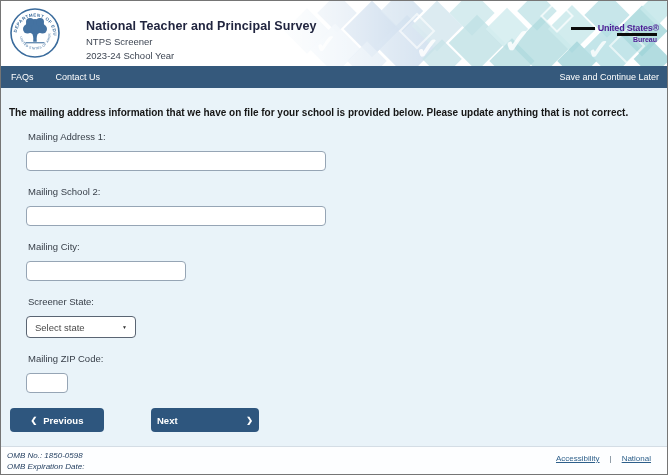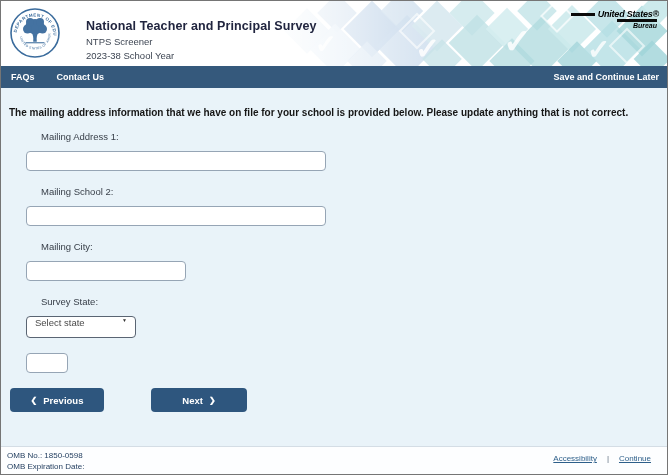--- a/index.html
+++ b/index.html
@@ -7,56 +7,56 @@
     width:668px;height:475px;box-sizing:border-box;border:1px solid #757575;
     font-family:"Liberation Sans",sans-serif;position:relative;background:#fff;overflow:hidden;
   }
   
   .header{position:relative;height:65px;background:#fff;overflow:hidden;}
   .header-pattern{position:absolute;top:0;right:0;width:400px;height:65px;}
   .seal{position:absolute;left:9px;top:7px;width:50px;height:50px;}
   .header-titles{position:absolute;left:85px;top:18px;}
   .header-title{font-size:12.5px;font-weight:bold;color:#21253F;letter-spacing:.1px;margin:0;}
   .header-sub{font-size:9.5px;color:#3E4653;margin-top:3px;}
-  .census-logo{position:absolute;right:8px;top:8px;width:88px;color:#000000;font-style:italic;}
+  .census-logo{position:absolute;right:8px;top:22px;width:88px;color:#4c1d95;}
   .census-top{display:flex;align-items:center;}
   .census-top .bar{flex:1;height:3px;background:#0b0b0b;margin-right:3px;}
   .census-us{font-size:9px;font-weight:bold;letter-spacing:-.2px;white-space:nowrap;}
   .census-main{font-size:22px;font-weight:bold;line-height:.85;letter-spacing:-1px;display:flex;align-items:flex-start;}
   .census-reg{font-size:6px;margin-top:1px;letter-spacing:0;}
   .census-bottom{display:flex;justify-content:flex-end;}
   .census-bureau{border-top:3px solid #0b0b0b;font-size:7px;font-weight:bold;padding-left:16px;margin-right:2px;}
   
   .navbar{height:22px;background:#35597C;display:flex;align-items:center;padding:0 8px;}
-  .nav-item{color:#fff;font-size:9px;font-weight:bold;text-decoration:none;cursor:pointer;}
+  .nav-item{color:#fff;font-size:9px;font-weight:normal;text-decoration:none;cursor:pointer;}
   .nav-faqs{margin-left:2px;}
   .nav-contact{margin-left:22px;}
   .nav-right{margin-left:auto;}
   
   .content{height:358px;background:#E9F3F9;}
   .instruction{margin:0;padding:19px 20px 0 8px;font-size:10px;font-weight:bold;color:#161616;line-height:12px;}
   .form{margin:12px 0 0 25px;}
   .field{margin-bottom:15px;}
-  .field-label{font-size:9.5px;color:#39404A;margin:0 0 9px 15px;line-height:11px;}
+  .field-label{font-size:9.5px;color:#39404A;margin:0 0 9px 2px;line-height:11px;}
   .txt{display:block;height:20px;border:1px solid #96A5B5;border-radius:4px;background:#fff;
        box-sizing:border-box;padding:0 6px;font-size:10px;color:#222;font-family:inherit;}
   .w300{width:300px}.w160{width:160px}.w42{width:42px}
   .select{width:110px;height:22px;border:1px solid #5A6573;border-radius:4px;background:#fff;
-          box-sizing:border-box;display:flex;padding:0 8px;cursor:pointer;}
+          box-sizing:border-box;display:flex;align-items:center;padding:0 8px;cursor:pointer;}
   .select-text{font-size:9.5px;color:#4A4A4A;flex:1;}
   .caret{font-size:5px;color:#333;}
   .buttons{display:flex;margin:7px 0 0 9px;gap:47px;}
   .btn{height:24px;background:#2E567E;color:#fff;border:none;border-radius:4px;font-family:inherit;
        font-size:9.5px;font-weight:bold;display:inline-flex;align-items:center;justify-content:center;gap:6px;cursor:pointer;}
   .btn-prev{width:94px;}
-  .btn-next{width:96px;}
+  .btn-next{width:108px;justify-content:space-between;}
   .chev{font-size:8px;position:relative;top:.5px;}
   
   .footer{height:28px;background:#FDFEFF;border-top:1px solid #D4DDE5;position:relative;box-sizing:border-box;}
-  .footer-left{position:absolute;left:6px;top:3px;font-size:8px;color:#1E3A5C;line-height:11px;}
+  .footer-left{position:absolute;left:6px;top:3px;font-size:8px;color:#1E3A5C;line-height:11px;font-style:italic;}
   .footer-links{position:absolute;right:16px;top:7px;font-size:8px;display:flex;gap:10px;align-items:center;}
   .footer-link{color:#2D5F8A;text-decoration:underline;cursor:pointer;text-align:right;}
   .footer-sep{color:#5B6B7C;}
 </style>
 </head>
 <body>
 
 <div class="page">
 
   <div class="header">
@@ -116,21 +116,21 @@
         <circle cx="20" cy="14" r="4"></circle>
         <circle cx="30" cy="14" r="4"></circle>
         <path d="M23.2,33.8 C23.6,29.2 23,26.6 21.5,24.6 L28.5,24.6 C27,26.6 26.4,29.2 26.8,33.8 Z"></path>
         <path d="M15.5,34.2 H34.5 V35.3 H15.5 Z"></path>
       </g>
     </svg>
 
     <div class="header-titles">
       <div class="header-title">National Teacher and Principal Survey</div>
       <div class="header-sub">NTPS Screener</div>
-      <div class="header-sub">2023-38 School Year</div>
+      <div class="header-sub">2023-24 School Year</div>
     </div>
 
     <div class="census-logo">
       <div class="census-top">
         <span class="bar"></span>
         <span class="census-us">United States®</span>
       </div>
       <div class="census-bottom">
         <span class="census-bureau">Bureau</span>
       </div>
@@ -153,27 +153,28 @@
       </div>
       <div class="field">
         <div class="field-label">Mailing School 2:</div>
         <input type="text" class="txt w300" value="" style="">
       </div>
       <div class="field">
         <div class="field-label">Mailing City:</div>
         <input type="text" class="txt w160" value="" style="">
       </div>
       <div class="field">
-        <div class="field-label">Survey State:</div>
+        <div class="field-label">Screener State:</div>
         <div class="select">
           <span class="select-text">Select state</span>
           <span class="caret">▼</span>
         </div>
       </div>
       <div class="field">
+        <div class="field-label">Mailing ZIP Code:</div>
         <input type="text" class="txt w42" value="" style="">
       </div>
     </div>
 
     <div class="buttons">
       <button class="btn btn-prev">
         <span class="chev">❮</span>
         <span>Previous</span>
       </button>
       <button class="btn btn-next">
@@ -184,17 +185,17 @@
   </div>
 
   <div class="footer">
     <div class="footer-left">
       <div>OMB No.: 1850-0598</div>
       <div>OMB Expiration Date:</div>
     </div>
     <div class="footer-links">
       <a class="footer-link">Accessibility</a>
       <span class="footer-sep">|</span>
-      <a class="footer-link">Continue</a>
+      <a class="footer-link">National</a>
     </div>
   </div>
 
 </div>
 
 </body></html>

